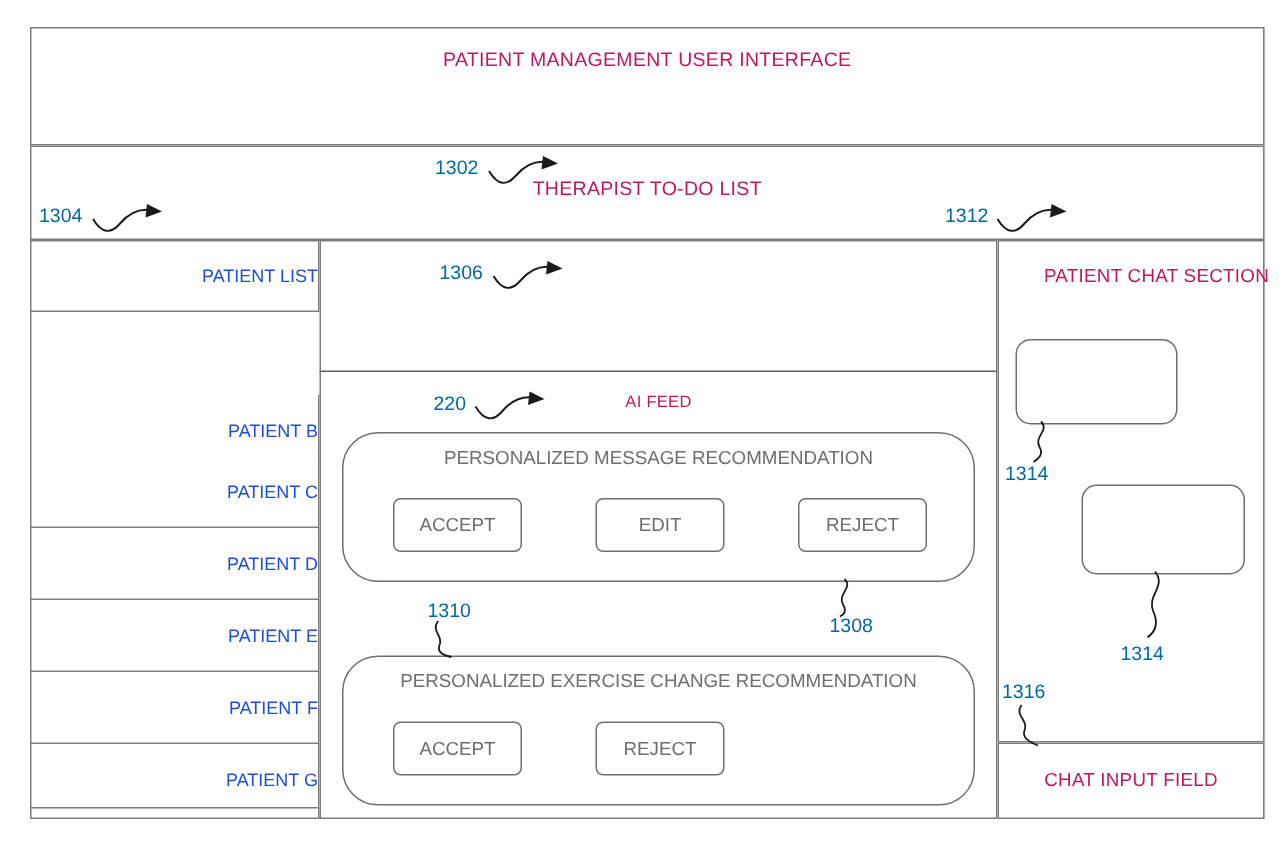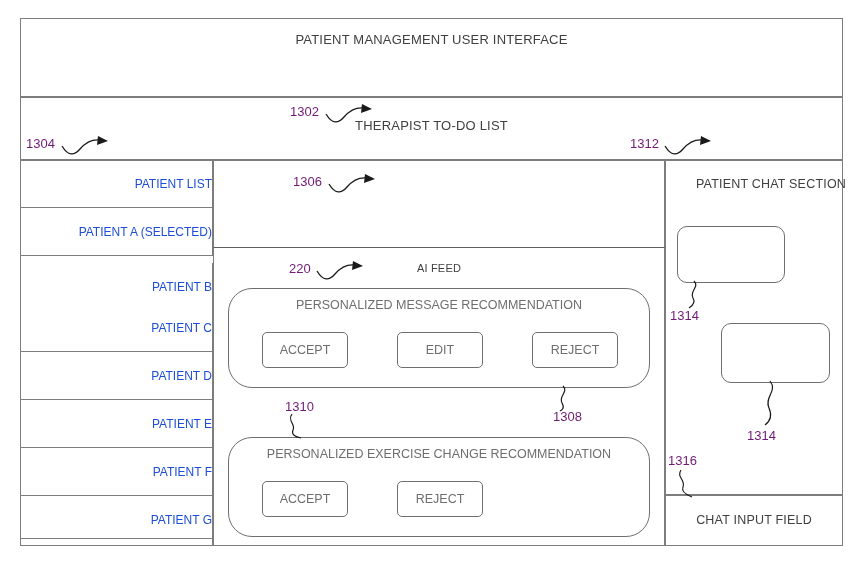--- a/index.html
+++ b/index.html
@@ -23,21 +23,21 @@
 
   
   .box {
     position: absolute;
     box-sizing: border-box;
     border: 1.4px solid #7d7d7d;
     background: #ffffff;
   }
   .label {
     position: absolute;
-    color: #404040;
+    color: #be185d;
     font-size: 12.5px;
     letter-spacing: .2px;
     white-space: nowrap;
     text-align: center;
   }
 
   
   #outer-frame {
     left: 20px; top: 18px;
     width: 823px; height: 528px;
@@ -195,21 +195,21 @@
     border-top: 1.4px solid #7d7d7d;
   }
   #chat-input-label {
     top: 513px; left: 665px; width: 178px;
     font-size: 12.5px;
   }
 
   
   .ref {
     position: absolute;
-    color: #701a75;
+    color: #0369a1;
     font-size: 13px;
     font-family: "Liberation Sans", sans-serif;
     white-space: nowrap;
   }
   .leader {
     position: absolute;
     overflow: visible;
   }
   .leader path {
     fill: none;
@@ -228,23 +228,20 @@
 
   <div class="box" id="header-band"></div>
   <div class="label" id="header-title">PATIENT MANAGEMENT USER INTERFACE</div>
 
   <div class="box" id="todo-band"></div>
   <div class="label" id="todo-title">THERAPIST TO-DO LIST</div>
 
   <div class="patient-row first" style="top:160px">
     <div class="rl">PATIENT LIST</div>
   </div>
-  <div class="patient-row" style="top:208px">
-    <div class="rl">PATIENT A (SELECTED)</div>
-  </div>
   <div class="patient-row" style="top:263px">
     <div class="rl">PATIENT B</div>
   </div>
   <div class="patient-row" style="top:304px">
     <div class="rl">PATIENT C</div>
   </div>
   <div class="patient-row" style="top:352px">
     <div class="rl">PATIENT D</div>
   </div>
   <div class="patient-row" style="top:400px">

